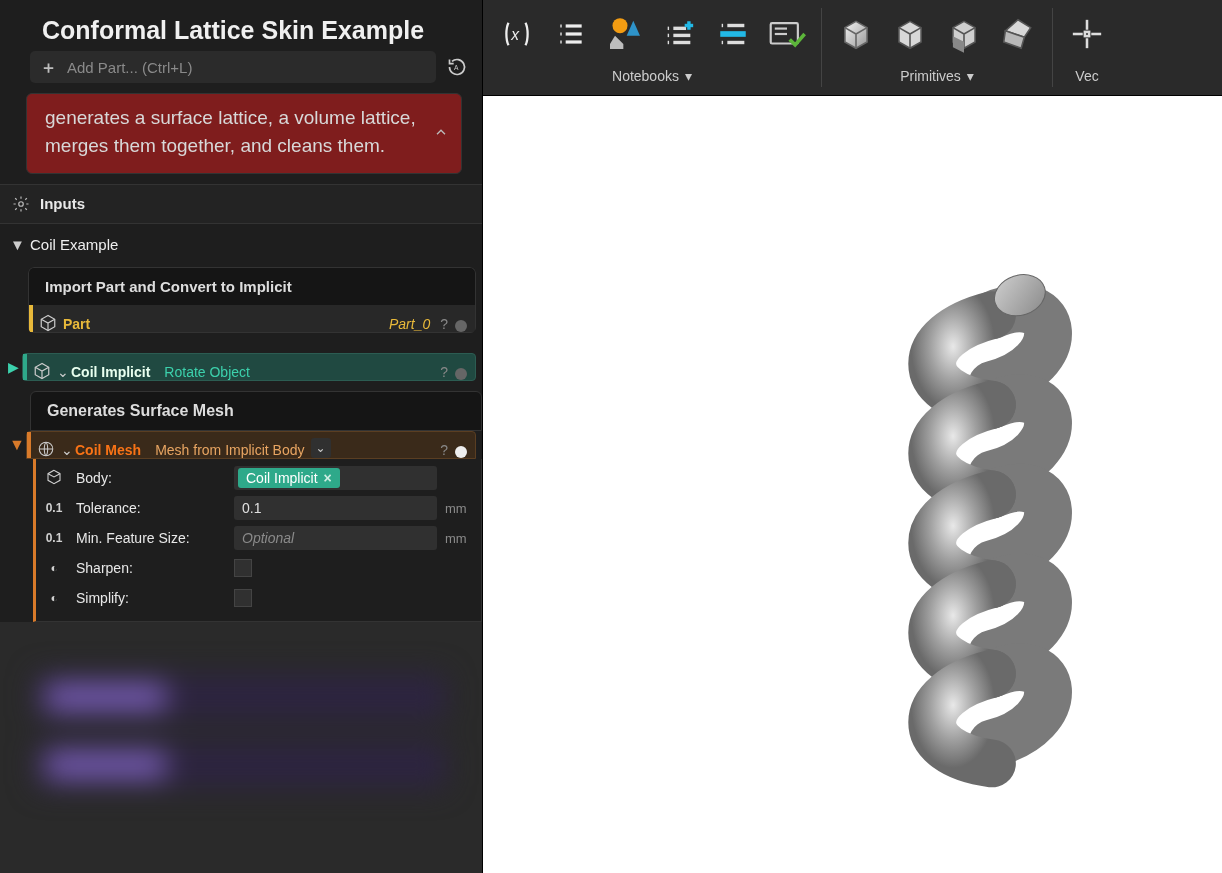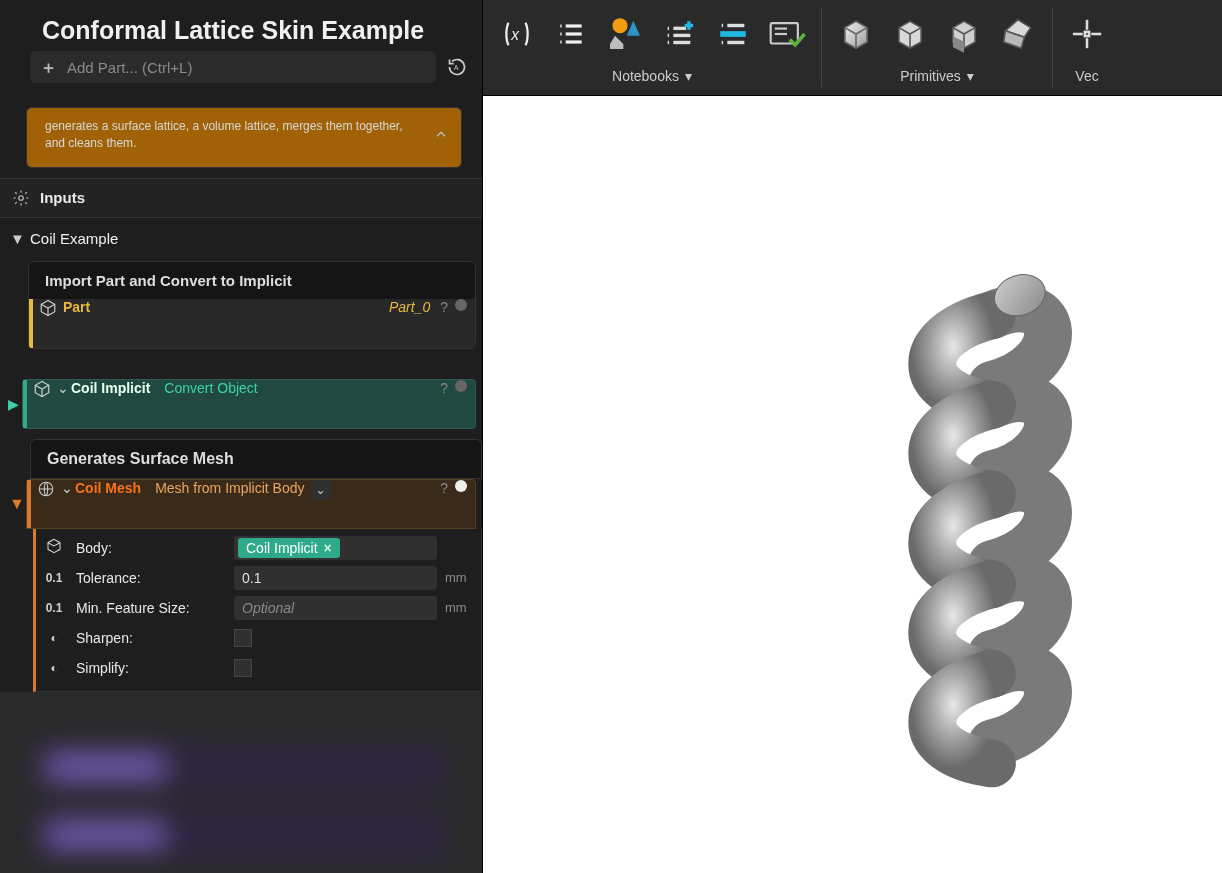--- a/index.html
+++ b/index.html
@@ -28,51 +28,51 @@
     flex: 1; display: flex; align-items: center;
     background: #2b2b2b; border-radius: 5px;
     height: 32px; padding: 0 10px; gap: 10px;
     color: #8a8a8a; font-size: 15px; cursor: text;
   }
   .plus-icon { color: #bdbdbd; font-size: 17px; font-weight: 600; }
   .refresh-icon {
     width: 22px; height: 22px; color: #ccc; display:flex;align-items:center;justify-content:center;
   }
   .info-box {
-    margin: 16px 20px 10px 26px; background: #a16207;
+    margin: 2px 20px 10px 26px; background: #7f1d1d;
     border: 1px solid #333; border-radius: 6px;
     padding: 10px 40px 14px 18px; position: relative;
-    font-size: 12px; color: #d8d8d8; line-height: 1.45;
+    font-size: 19px; color: #d8d8d8; line-height: 1.45;
   }
   .collapse-caret {
     position: absolute; right: 12px; top: 50%; transform: translateY(-50%);
     color: #bbb; cursor: pointer;
   }
   .inputs-header {
     display: flex; gap: 10px;
     padding: 10px 12px; border-top: 1px solid #333; border-bottom: 1px solid #333;
     background: #232323;
   }
   .inputs-icon { width: 18px; height: 18px; color: #bbb; }
   .inputs-label { font-size: 15px; color: #e8e8e8; font-weight: 600; }
   .section-row {
     display: flex; align-items: center; gap: 8px;
     padding: 12px 10px 8px 10px; font-size: 15px; color: #eee;
   }
   .tri { width:12px; display:inline-block; color:#ccc; }
   .block {
-    margin: 6px 6px 24px 28px; border-radius: 6px; overflow: hidden;
+    margin: 6px 6px 14px 28px; border-radius: 6px; overflow: hidden;
   }
   .block-header {
     background: #151515; padding: 10px 16px; font-size: 15px; font-weight: 600;
     border: 1px solid #333; border-bottom: none;
     border-top-left-radius: 6px; border-top-right-radius: 6px;
   }
   .row {
-    display: flex; align-items: flex-start; height: 50px;
+    display: flex; align-items: flex-end; height: 28px;
     border: 1px solid #333; border-top: none;
     font-size: 14px; padding-right: 8px;
   }
   .row .stripe { width: 4px; height: 100%; }
   .hl-yellow { background: #e8b93a; }
   .hl-green  { background: #2ea98a; }
   .hl-orange { background: #d87a2a; }
   .row .iconcell {
     width: 30px; display:flex; align-items:center; justify-content:center;
     color:#ccc;
@@ -225,21 +225,21 @@
     <div class="row green-row" style="flex:1;border:1px solid #2c5c52;border-radius:4px;">
       <div class="stripe hl-green"></div>
       <div class="iconcell">
         <svg width="18" height="18" viewBox="0 0 24 24" fill="none" stroke="currentColor" stroke-width="1.6">
             <path d="M12 2 3 7v10l9 5 9-5V7z"></path>
             <path d="M3 7l9 5 9-5M12 12v10"></path>
           </svg>
       </div>
       <span class="chev">⌄</span>
       <span class="name">Coil Implicit</span>
-      <span class="secondary">Convert Object</span>
+      <span class="secondary">Rotate Object</span>
       <span class="spacer"></span>
       <span class="help">?</span>
       <span class="dot"></span>
     </div>
   </div>
 
   <div class="inner-block">
     <div class="inner-header">Generates Surface Mesh</div>
   </div>
 

